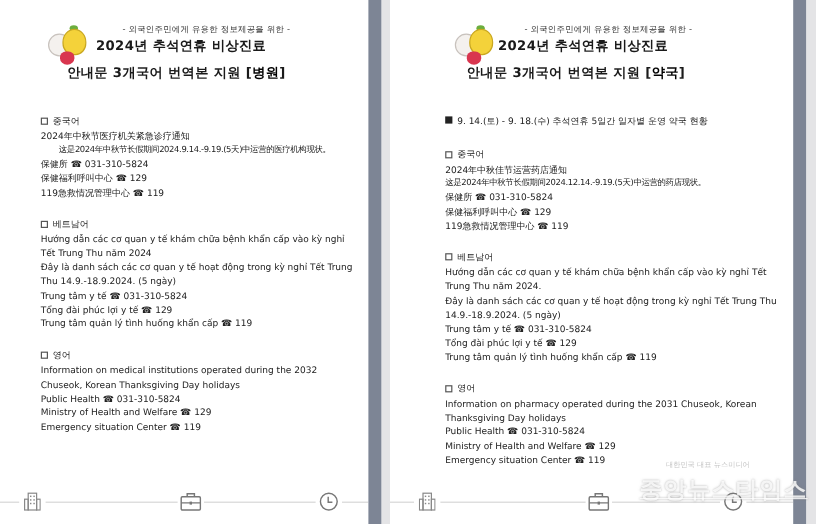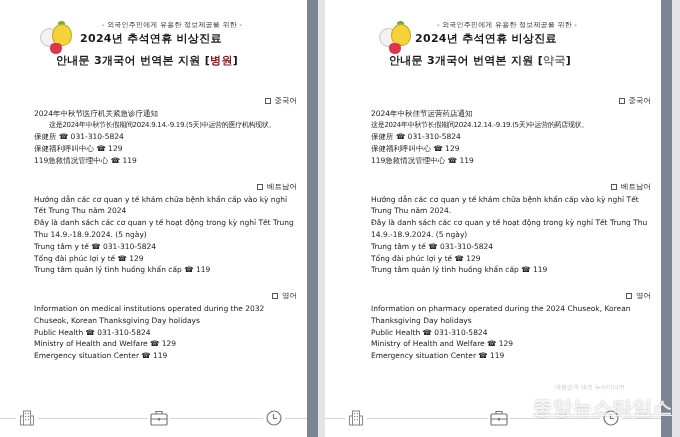--- a/index.html
+++ b/index.html
@@ -37,30 +37,30 @@
     }
     .panel-left .subtitle { left: 102px; }
     .panel-right .subtitle { left: 112px; }
     .title-line {
       position: absolute; font-weight: bold; font-size: 11px; color: #1a1a1a; white-space: nowrap; letter-spacing: 0.3px;
     }
     .panel-left .t1 { top: 13px; left: 80px; }
     .panel-left .t2 { top: 35px; left: 56px; }
     .panel-right .t1 { top: 13px; left: 90px; }
     .panel-right .t2 { top: 35px; left: 64px; }
-    .tag-hospital { color: #7f1d1d; }
-    .tag-pharmacy { color: #737373; font-family: Liberation Serif, serif; }
+    .tag-hospital { color: #000000; }
+    .tag-pharmacy { color: #000000; font-family: Liberation Serif, serif; }
     .bracket { color: #1a1a1a; }
 
     .body-text { position: absolute; left: 34px; right: 10px; top: 95px; font-size: 7.5px; line-height: 11.8px; color: #222; }
     .panel-right .body-text { left: 46px; }
     .period-line { margin-bottom: 16px; white-space: nowrap; }
     .period-line .square { display: inline-block; width: 6px; height: 6px; background: #222; margin-right: 4px; vertical-align: 0; }
     .section { margin-bottom: 14px; }
-    .section-head { display: flex; align-items: center; gap: 4px; margin-bottom: 1px; justify-content: flex-end; }
+    .section-head { display: flex; align-items: center; gap: 4px; margin-bottom: 1px; }
     .checkbox { display: inline-block; width: 6px; height: 6px; border: 1px solid #555; background: #fff; }
     .line { white-space: nowrap; }
     .wrap-line { white-space: normal; }
 
     .footer { position: absolute; left: 0; right: 0; top: 404px; height: 30px; }
     .footer-rule { position: absolute; left: 0; right: 0; top: 14px; height: 1px; background: #d6d6d6; }
     .f-icon { position: absolute; top: 3px; width: 22px; height: 22px; background: #fff; display: flex; align-items: center; justify-content: center; }
     .panel-left .fi-building { left: 16px; }
     .panel-left .fi-briefcase { left: 148px; }
     .panel-left .fi-clock { left: 263px; }
@@ -178,20 +178,23 @@
         <div class="m-heart"></div>
     </div>
     <div class="subtitle">- 외국인주민에게 유용한 정보제공을 위한 -</div>
     <div class="title-line t1">2024년 추석연휴 비상진료</div>
     <div class="title-line t2">
       <span>안내문 3개국어 번역본 지원 </span><span class="bracket">[</span><span class="tag-pharmacy">약국</span><span class="bracket">]</span>
     </div>
   </div>
 
   <div class="body-text">
+    <div class="period-line">
+      <span class="square"></span><span>9. 14.(토) - 9. 18.(수) 추석연휴 5일간 일자별 운영 약국 현황</span>
+    </div>
 
     <div class="section">
       <div class="section-head">
           <span class="checkbox"></span>
           <span>중국어</span>
         </div>
       <div class="line">2024年中秋佳节运营药店通知</div>
       <div class="line" style="font-size:7px;letter-spacing:-0.3px;">这是2024年中秋节长假期间2024.12.14.-9.19.(5天)中运营的药店现状。</div>
       <div class="line">保健所 ☎ 031-310-5824</div>
       <div class="line">保健福利呼叫中心 ☎ 129</div>
@@ -208,21 +211,21 @@
       <div class="line">Trung tâm y tế ☎ 031-310-5824</div>
       <div class="line">Tổng đài  phúc lợi y tế ☎ 129</div>
       <div class="line">Trung tâm quản lý tình huống khẩn cấp ☎ 119</div>
     </div>
 
     <div class="section">
       <div class="section-head">
           <span class="checkbox"></span>
           <span>영어</span>
         </div>
-      <div class="wrap-line">Information on pharmacy operated during the 2024 Chuseok, Korean Thanksgiving Day holidays</div>
+      <div class="wrap-line">Information on pharmacy operated during the 2031 Chuseok, Korean Thanksgiving Day holidays</div>
       <div class="line">Public Health ☎ 031-310-5824</div>
       <div class="line">Ministry of Health and Welfare ☎ 129</div>
       <div class="line">Emergency situation Center ☎ 119</div>
     </div>
   </div>
 
   <div class="footer">
     <div class="footer-rule"></div>
     <div class="f-icon fi-building">
       <svg width="14" height="16" viewBox="0 0 14 16">

